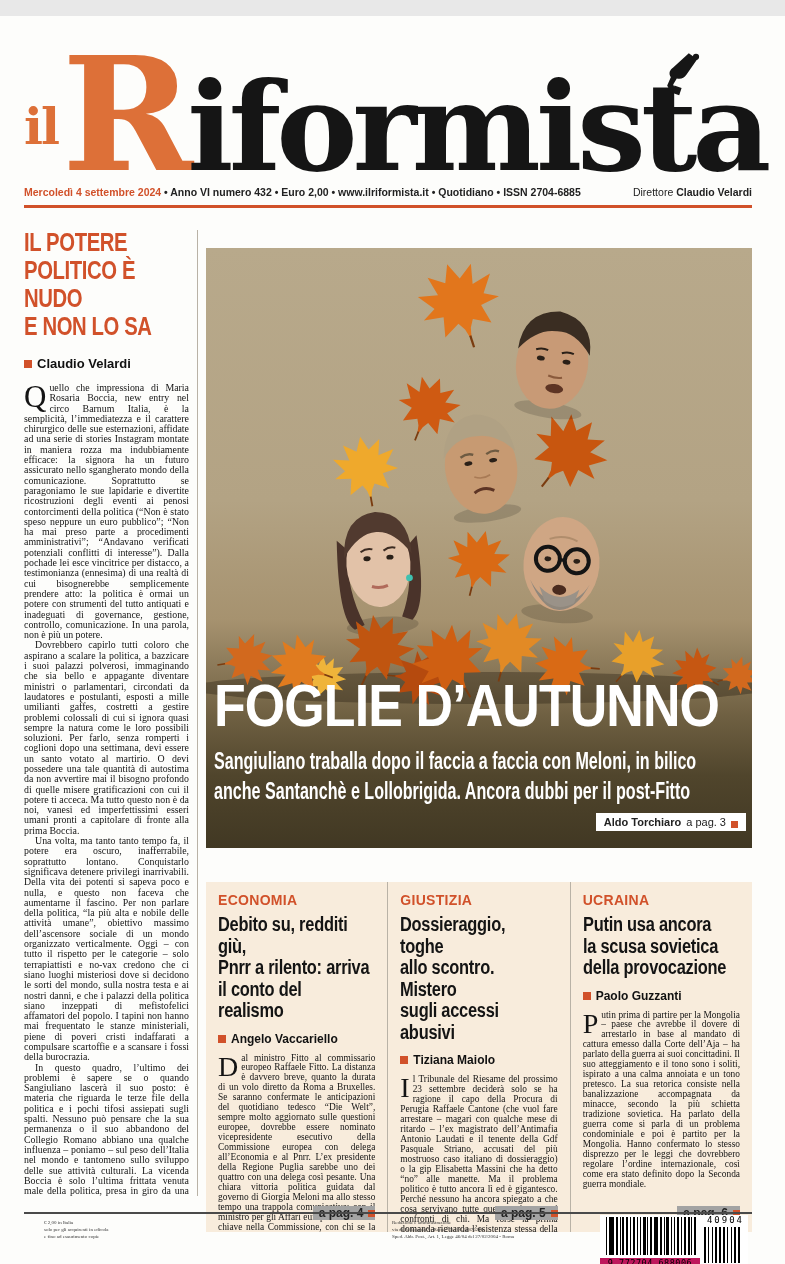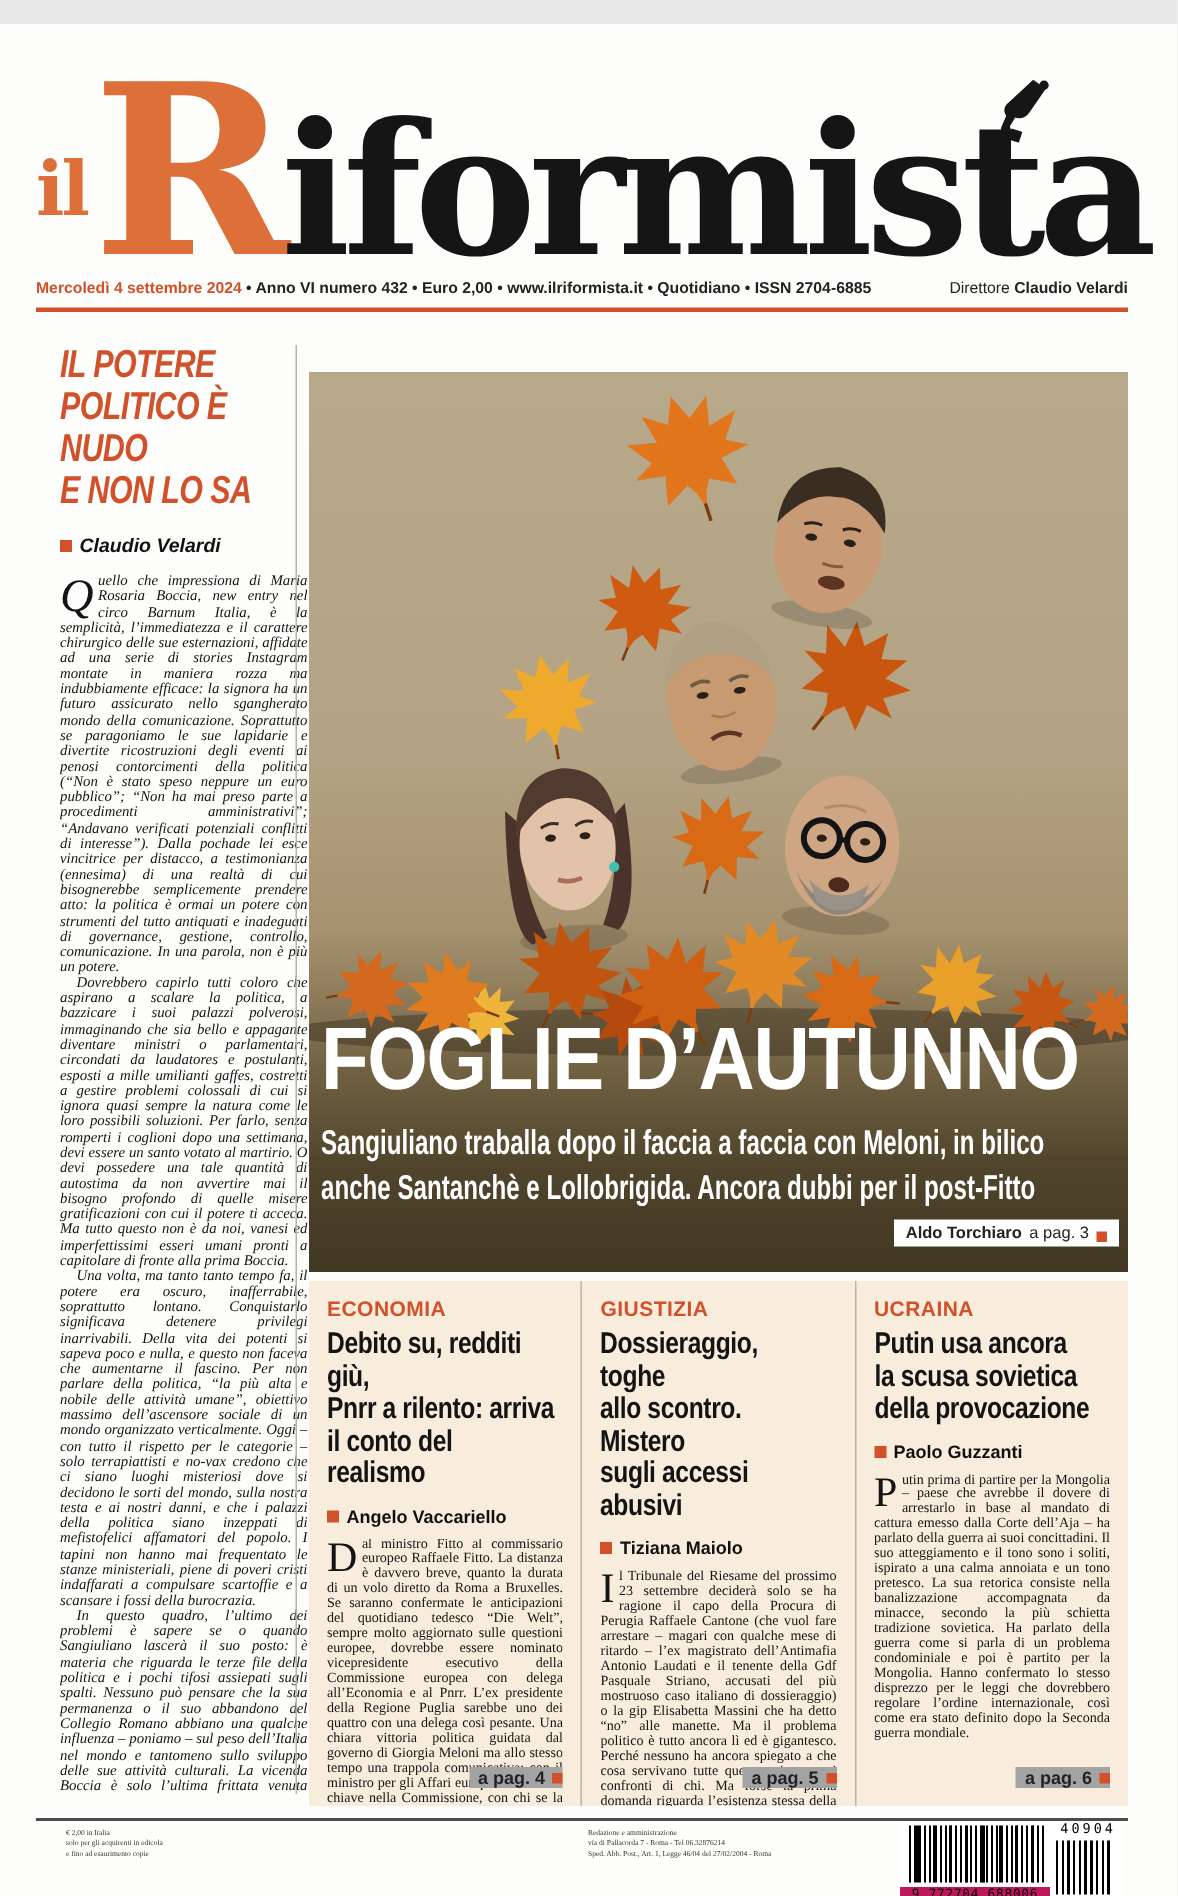--- a/index.html
+++ b/index.html
@@ -20,21 +20,21 @@
 
   
   #dateline { position:absolute; top:170px; left:24px; right:33px; display:flex; justify-content:space-between; align-items:baseline; font-size:10.5px; }
   #dateline .date { color:#d1512a; font-weight:bold; }
   #dateline .info { color:#222; font-weight:bold; }
   #dateline .dir  { color:#222; }
   #dateline .dir b{ font-weight:bold; }
   #orange-rule { position:absolute; top:189px; left:24px; right:33px; height:3px; background:#d1512a; }
 
   
-  #lead-col { position:absolute; left:40px; top:212px; width:165px; height:968px; overflow:hidden;font-style:italic; }
+  #lead-col { position:absolute; left:24px; top:212px; width:165px; height:968px; overflow:hidden; }
   .lead-headline { width:212px; transform:scaleX(0.78); transform-origin:0 0;
     font-weight:bold; font-size:26px; line-height:28px; color:#d1512a; letter-spacing:-0.5px; }
   .byline { display:flex; align-items:center; gap:5px; margin-top:16px; }
   .sq { width:8px; height:8px; background:#d1512a; flex:0 0 auto; }
   .byline b { font-size:13px; font-weight:bold; color:#111; }
   .lead-body { margin-top:12px; font-family:"Liberation Serif", serif; font-size:9.9px; line-height:1.04;
     text-align:justify; color:#141414; }
   .lead-body p { margin:0; text-indent:11px; }
   .lead-body p.first { text-indent:0; }
   .dropcap { float:left; font-family:"Liberation Serif", serif; font-size:31px; line-height:26px; padding:1px 3px 0 0; font-weight:normal; }
@@ -48,21 +48,21 @@
   .feat-headline { position:absolute; left:8px; top:428px; width:612px; transform:scaleX(0.88); transform-origin:0 0;
     font-weight:bold; font-size:59px; line-height:60px; color:#ffffff; letter-spacing:-1px; white-space:nowrap; }
   .feat-subhead { position:absolute; left:8px; top:498px; width:770px; transform:scaleX(0.70); transform-origin:0 0;
     font-weight:bold; font-size:23px; line-height:30px; color:#ffffff; white-space:nowrap; }
   .feat-credit { position:absolute; right:6px; top:565px; background:#ffffff; padding:3px 8px;
     display:flex; align-items:flex-end; gap:5px; font-size:11px; color:#222; }
   .feat-credit b { font-weight:bold; }
   .feat-credit .sq { width:7px; height:7px; }
 
   
-  #band { position:absolute; left:206px; top:838px; width:546px; height:350px; background:#f8ecdc; display:flex;justify-content:flex-end; }
+  #band { position:absolute; left:206px; top:866px; width:546px; height:350px; background:#f8ecdc; display:flex; }
   .col { position:relative; flex:1 1 0; padding:10px 12px 0 12px; overflow:hidden; }
   .col + .col { border-left:1px solid #b9b2a6; }
   .kicker { color:#d1512a; font-weight:bold; font-size:14px; letter-spacing:0.3px; }
   .col-headline { margin-top:6px; width:186px; transform:scaleX(0.82); transform-origin:0 0;
     font-weight:bold; font-size:20px; line-height:21.5px; color:#141414; letter-spacing:-0.3px; }
   .col .byline { margin-top:10px; }
   .col .byline b { font-size:12px; }
   .col-body { margin-top:8px; font-family:"Liberation Serif", serif; font-size:9.4px; line-height:1.06;
     text-align:justify; color:#141414; height:198px; overflow:hidden; }
   .col-body .dropcap { font-size:28px; line-height:23px; }

